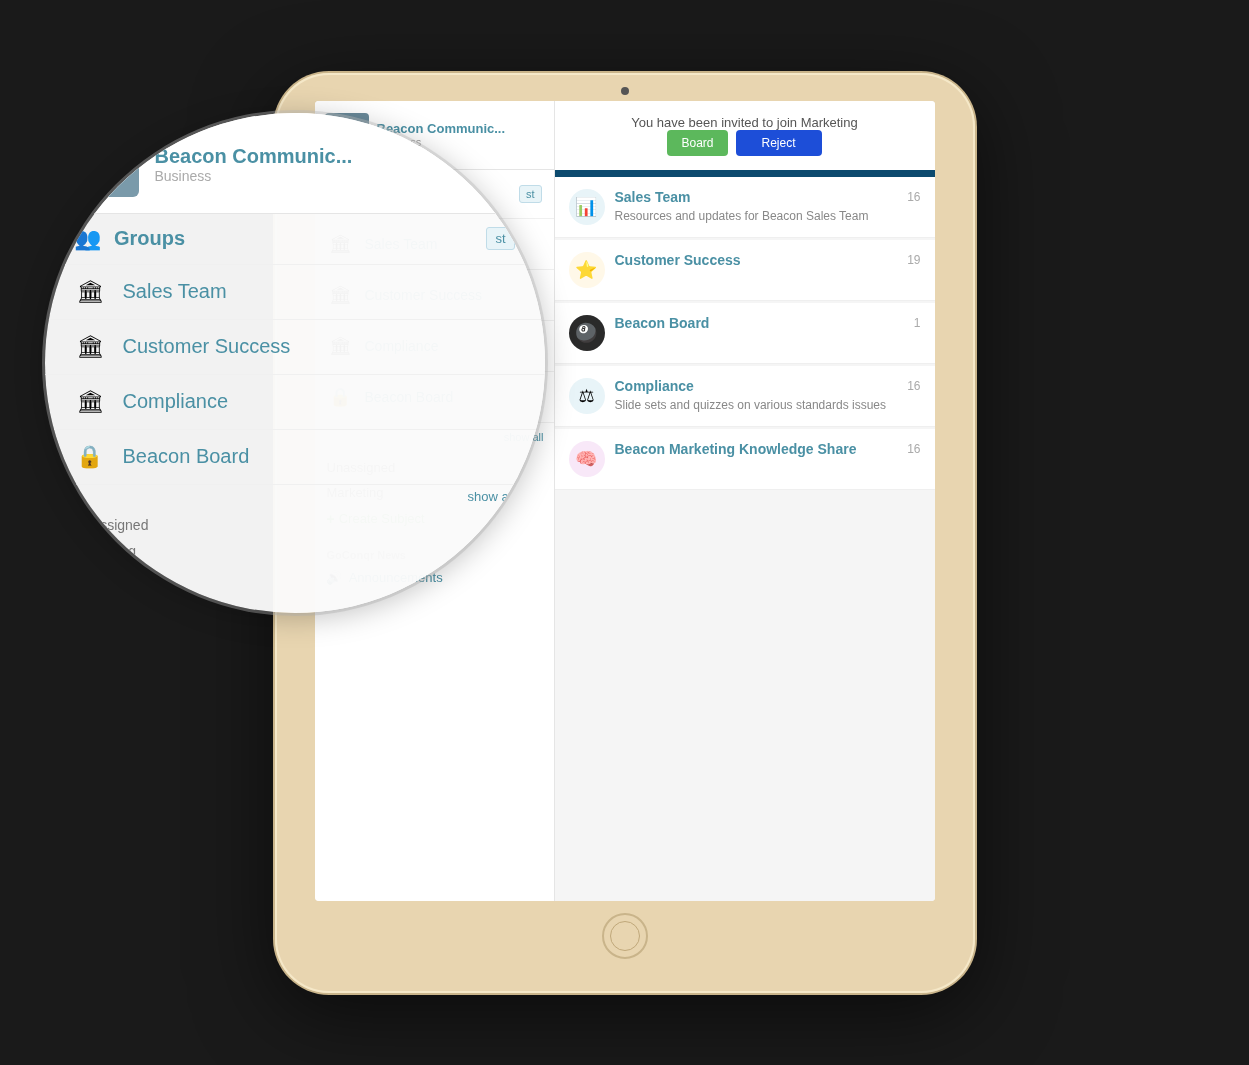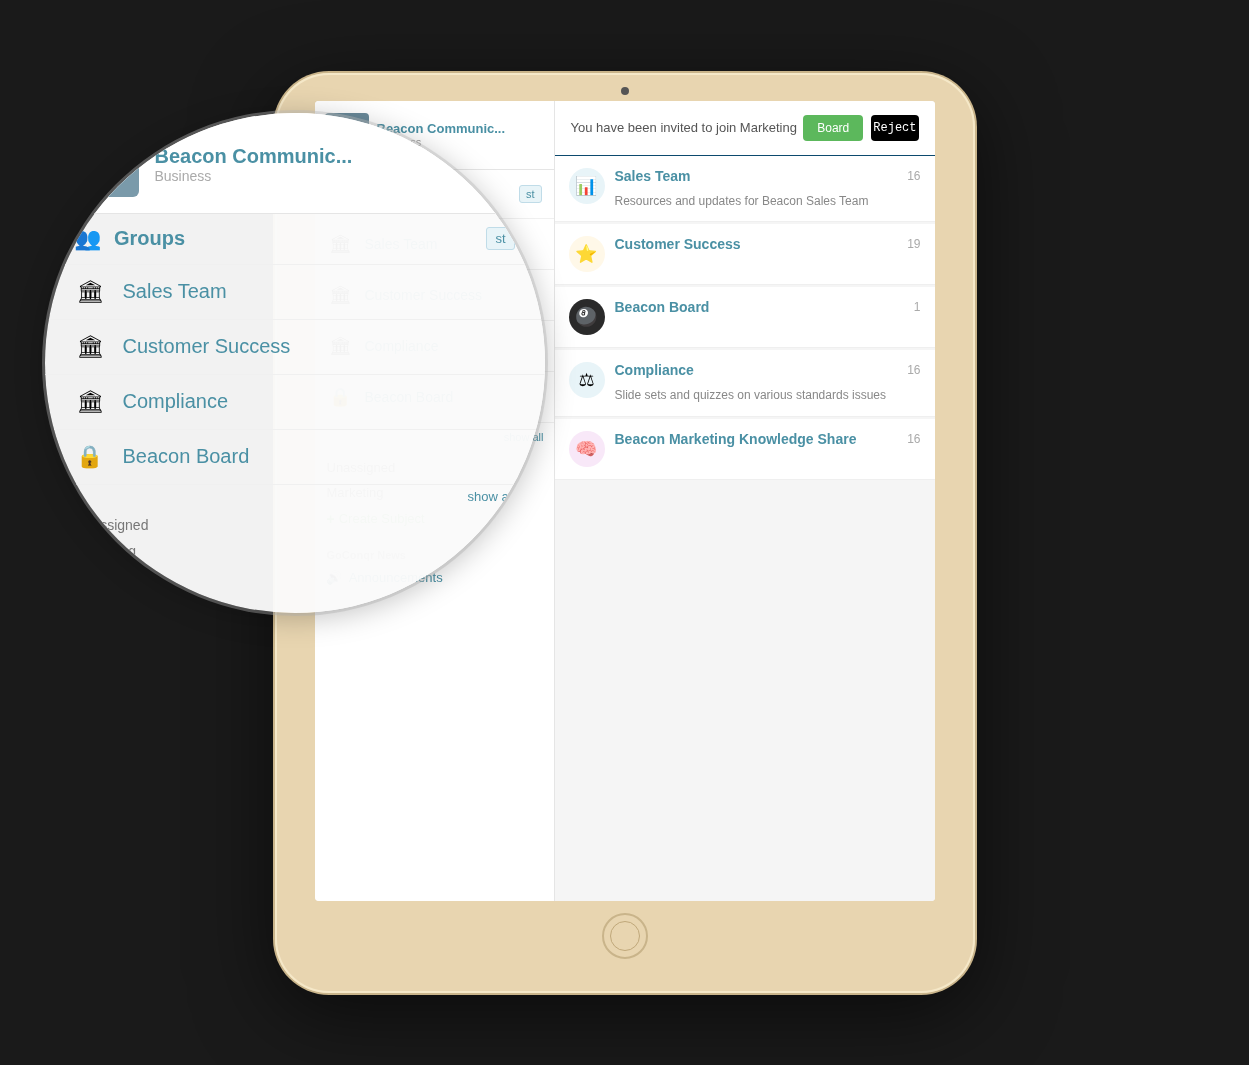--- a/index.html
+++ b/index.html
@@ -259,24 +259,25 @@
       background: #f5f5f5;
       overflow: hidden;
       display: flex;
       flex-direction: column;
     }
 
     
     .invite-banner {
       background: #fff;
       padding: 14px 16px;
-      border-bottom: 1px solid #0c4a6e;
+      border-bottom: 7px solid #0c4a6e;
       display: flex;
       align-items: center;
       justify-content: space-between;
+      flex-direction: column;
     }
 
     .invite-text {
       font-size: 13px;
       color: #555;
     }
 
     .invite-actions {
       display: flex;
       gap: 8px;
@@ -286,28 +287,27 @@
       background: #5cb85c;
       color: #fff;
       border: none;
       border-radius: 4px;
       padding: 6px 14px;
       font-size: 12px;
       cursor: pointer;
     }
 
     .btn-reject {
-      background: #000000;
+      background: #1d4ed8;
       color: #fff;
       border: none;
       border-radius: 4px;
-      padding: 6px 2px;
+      padding: 6px 26px;
       font-size: 12px;
       cursor: pointer;
-      font-family: Liberation Mono, monospace;
     }
 
     
     .groups-list {
       flex: 1;
       overflow-y: auto;
       background: #f5f5f5;
     }
 
     .group-item {
@@ -351,21 +351,21 @@
     }
 
     .group-count {
       font-size: 12px;
       color: #aaa;
     }
 
     .group-desc {
       font-size: 12px;
       color: #888;
-      margin-top: 9px;
+      margin-top: 3px;
       line-height: 1.4;
     }
 
     
     .magnify-overlay {
       position: absolute;
       top: 40px;
       left: -230px;
       width: 500px;
       height: 500px;

